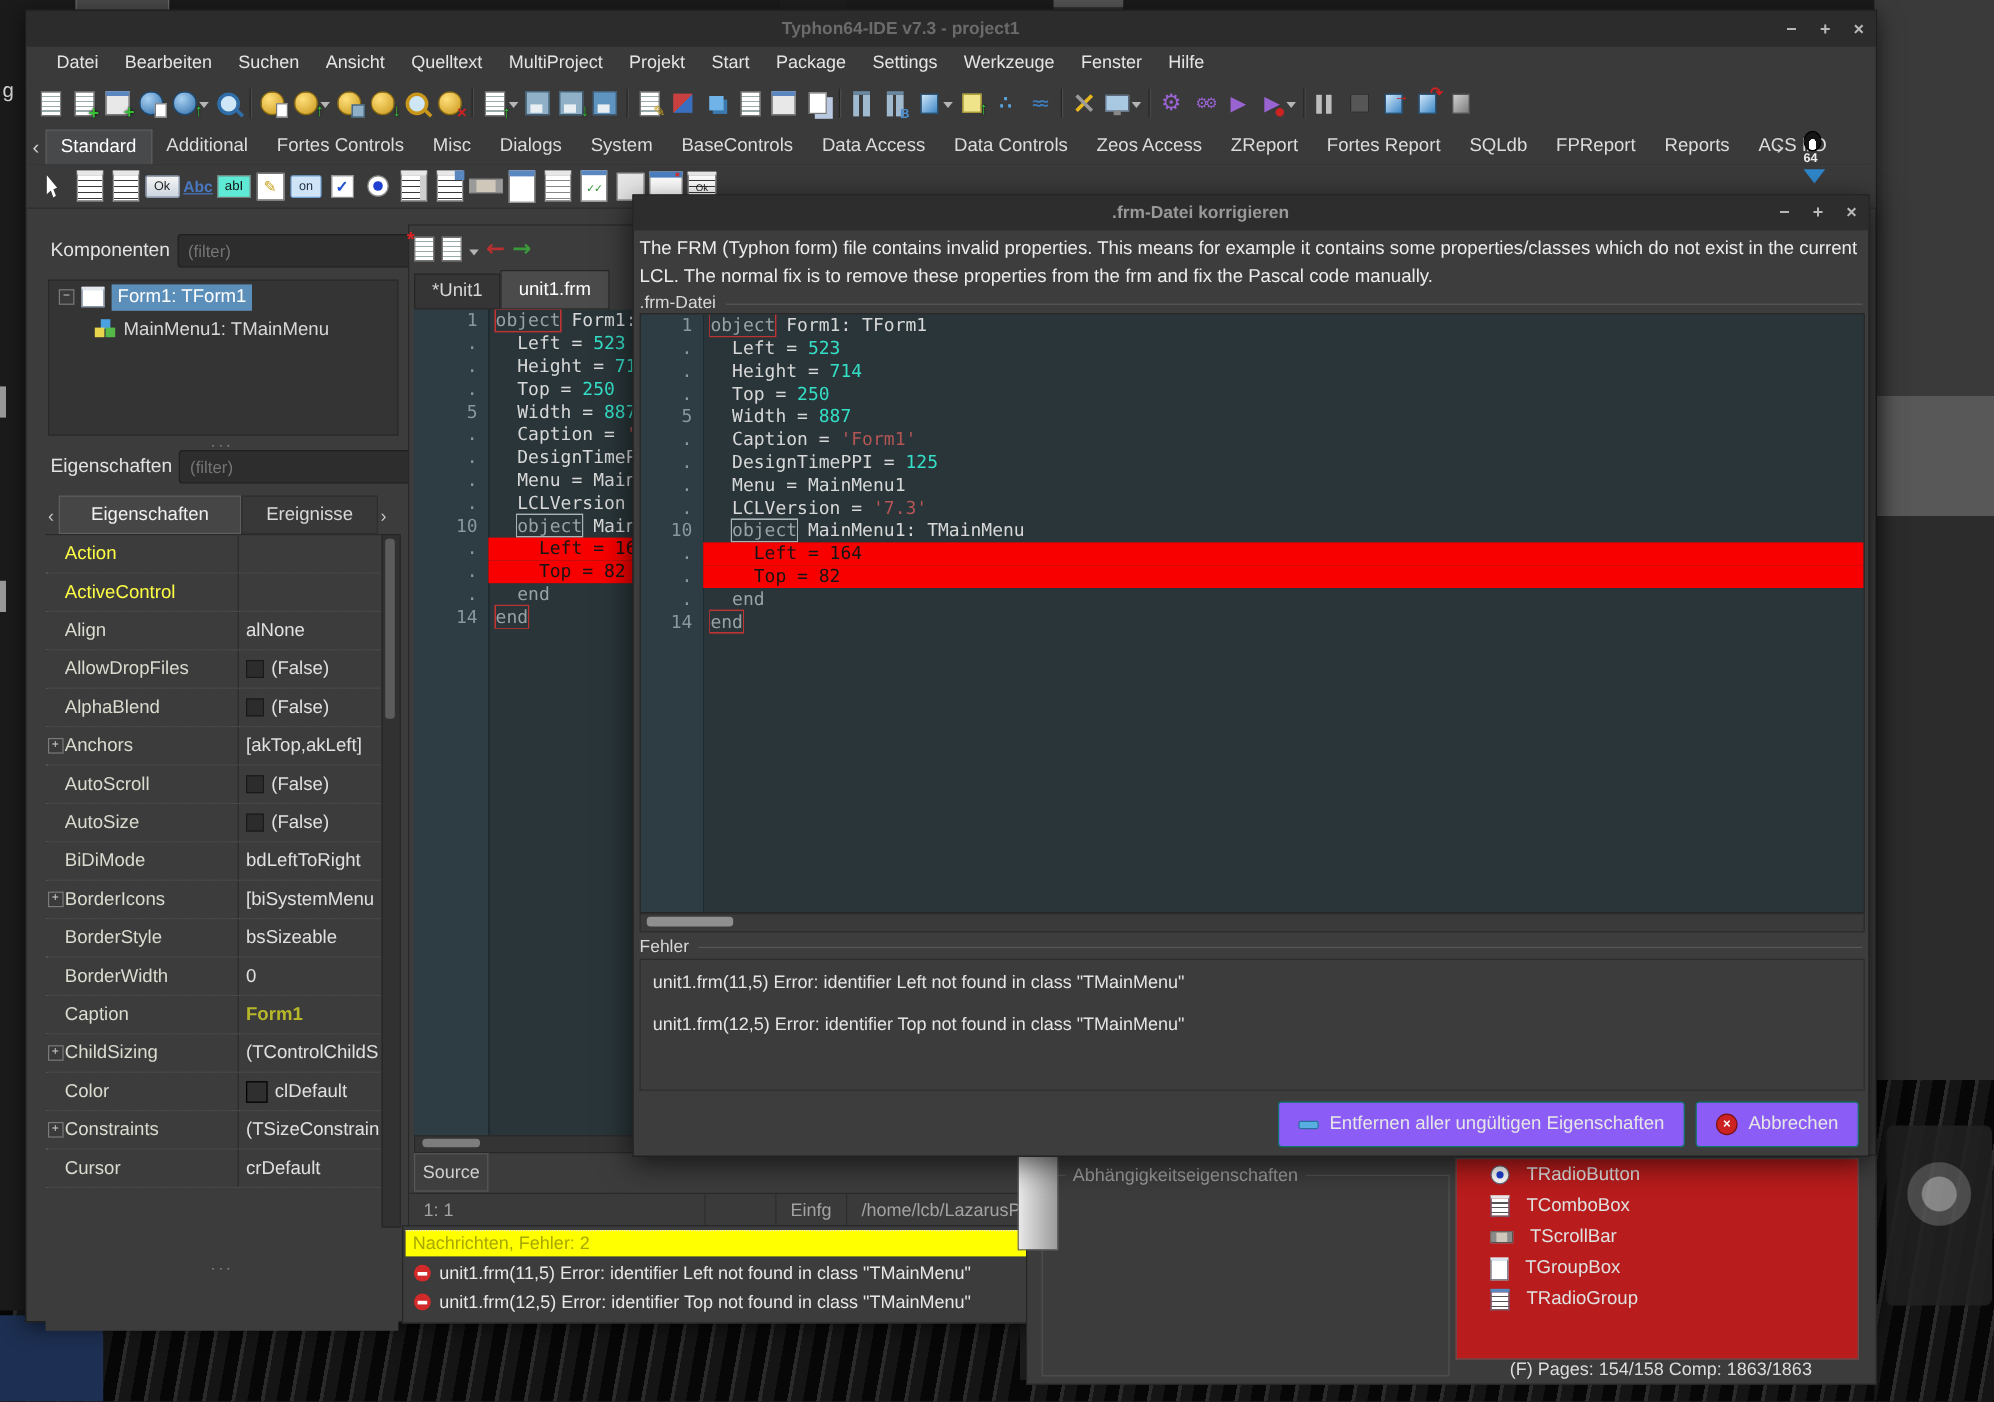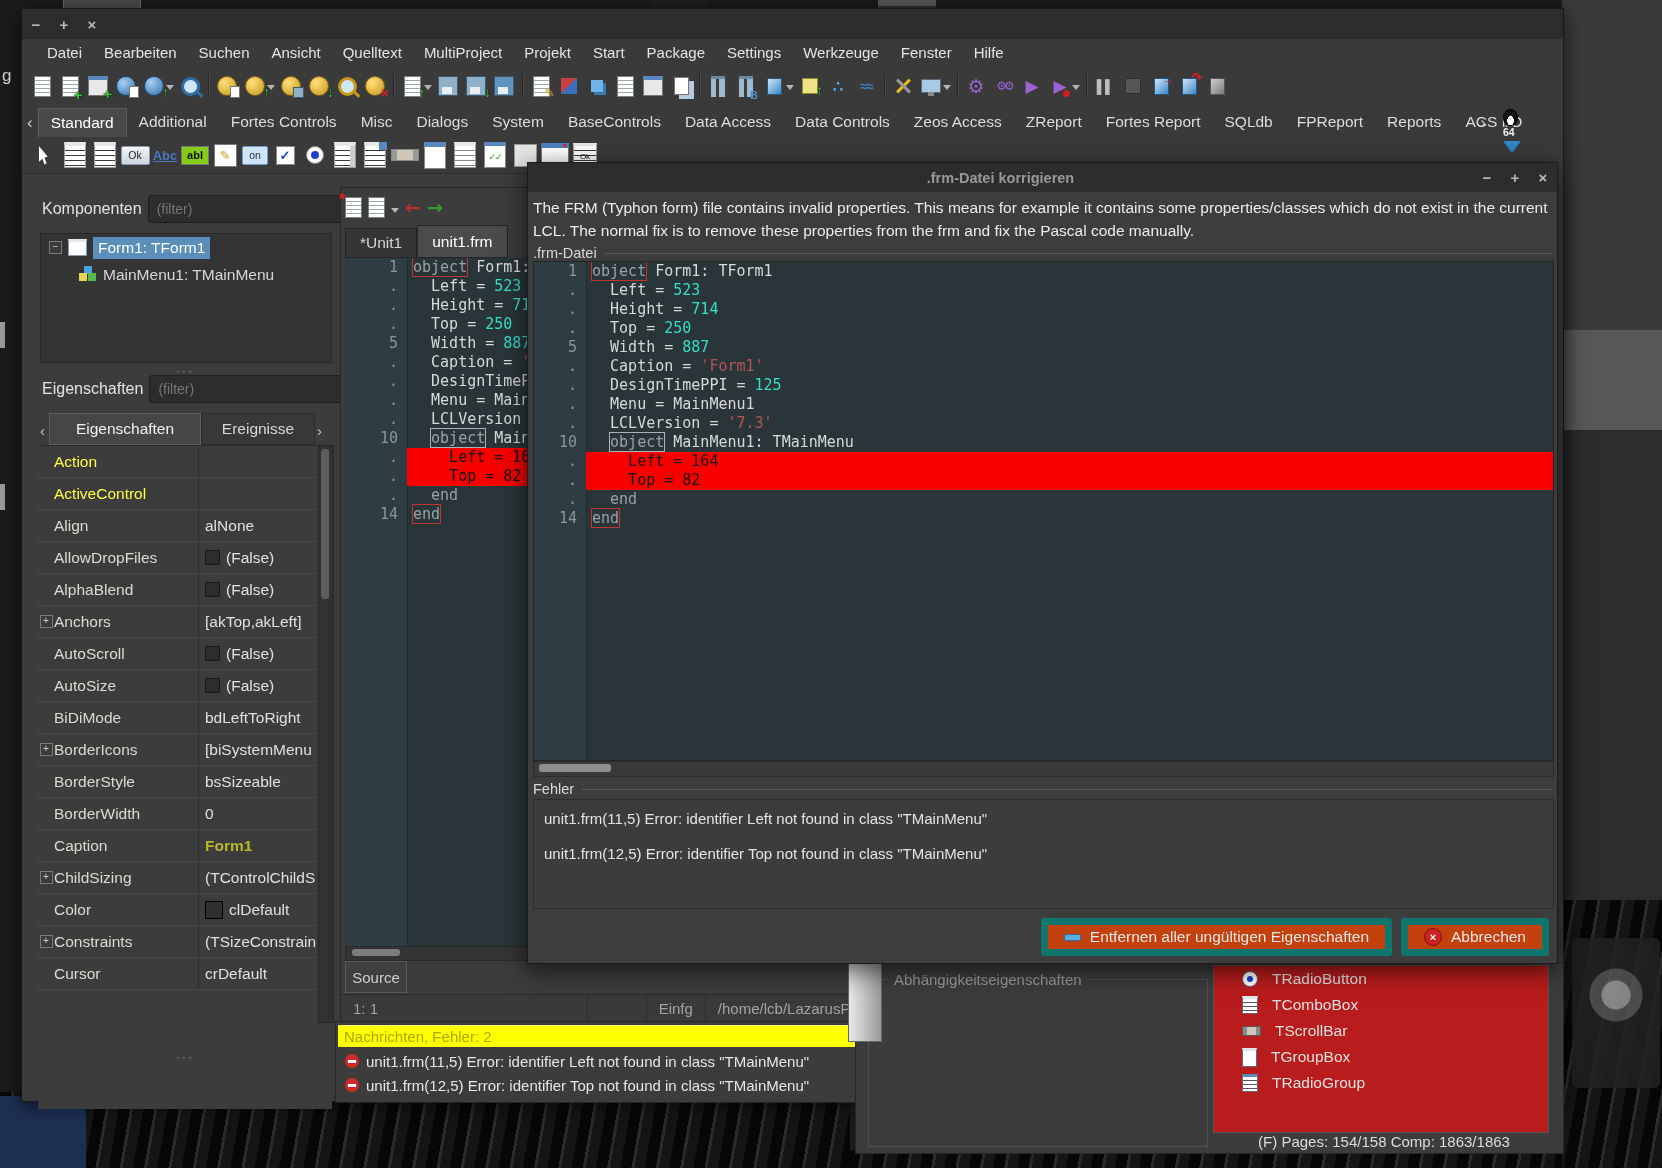--- a/index.html
+++ b/index.html
@@ -85,21 +85,21 @@
   #palicons{left:0;top:128px;right:0;height:36px;background:#3a3a3a;display:flex;align-items:center;padding-left:8px;border-bottom:1px solid #2e2e2e}
   .pi{width:30px;height:30px;display:flex;align-items:center;justify-content:center;position:relative;flex:none}
   .pg{display:flex;align-items:center;justify-content:center;font-family:"Liberation Sans",sans-serif;position:relative}
   .p-cursor{width:13px;height:19px;background:#fff;clip-path:polygon(0 0,0 88%,30% 70%,46% 100%,62% 93%,46% 64%,70% 58%);filter:drop-shadow(1px 1px 0 #000)}
   .p-menu,.p-list,.p-combo,.p-clist{width:20px;height:21px;background:repeating-linear-gradient(#fff 0 4px,#3a3a3a 4px 5px);border:1px solid #999;border-top:4px solid #e8e8e8}
   .p-list{box-shadow:inset -5px 0 0 #cfcfcf}
   .p-combo::after{content:"";position:absolute;right:-2px;top:-4px;width:8px;height:8px;background:#5a87c0}
   .p-clist{background:repeating-linear-gradient(#fff 0 4px,#888 4px 5px)}
   .p-btn{width:27px;height:17px;background:linear-gradient(#f5f5f5,#ccd5e0);border:1px solid #8a9ab0;border-radius:2px;color:#222;font-size:10.5px}
   .p-label{color:#4a78c0;text-decoration:underline;font-size:13px;font-weight:bold}
-  .p-edit{width:26px;height:17px;background:#84cc16;border:1px solid #777;color:#111;font-size:11px;font-weight:bold}
+  .p-edit{width:26px;height:17px;background:#5eead4;border:1px solid #777;color:#111;font-size:11px;font-weight:normal}
   .p-memo{width:21px;height:21px;background:#fff;border:1px solid #777;color:#caa21e;font-size:13px}
   .p-on{width:24px;height:17px;background:#cfe4f7;border:1px solid #6f9fce;border-radius:2px;color:#234;font-size:10.5px}
   .p-check{width:17px;height:17px;background:#fff;border:1px solid #888;color:#1e4fd0;font-weight:bold;font-size:13px}
   .p-radio{width:16px;height:16px;background:#fff;border:1px solid #888;border-radius:50%}
   .p-radio::after{content:"";width:8px;height:8px;border-radius:50%;background:#1e3fd0;position:absolute}
   .p-scroll{width:26px;height:10px;background:#cfc7ba;border:1px solid #888;box-shadow:inset 5px 0 0 #9a9a9a,inset -5px 0 0 #9a9a9a}
   .p-group{width:20px;height:21px;background:#fff;border:1px solid #888;border-top:5px solid #5a87c0}
   .p-cgroup{width:20px;height:21px;background:#fff;border:1px solid #888;border-top:4px solid #5a87c0;color:#2a8a2a;font-size:9px;letter-spacing:-1px}
   .p-panel{width:21px;height:21px;background:#e6e6e6;border:1px solid #999}
   .p-frame{width:26px;height:19px;background:#fff;border:1px solid #777;border-top:5px solid #4a7fc0}
@@ -176,21 +176,21 @@
   #dlgdesc{left:5px;top:33px;width:1015px;color:#ececec;font-size:15.5px;line-height:23px}
   #frmlabel{left:5px;top:82px;display:flex;align-items:center;width:1019px;gap:8px;color:#d8d8d8;font-size:14.5px}
   .fline{flex:1;height:1px;background:#585858}
   #dlgcode{left:5px;top:98px;width:1019px;height:498px;background:linear-gradient(90deg,#2e3d43 0 52px,#1e2b31 52px 53px,#293539 53px);--gw:52px;border:1px solid #252525}
   #dlghscroll{left:5px;top:598px;width:1019px;height:14px;background:#3a3a3a;border:1px solid #2c2c2c}
   #dlghthumb{left:5px;top:2px;width:72px;height:8px;background:#8f8f8f;border-radius:3px}
   #fehlerlabel{left:5px;top:618px;display:flex;align-items:center;width:1019px;gap:8px;color:#d8d8d8;font-size:14.5px}
   #errbox{left:5px;top:636px;width:1019px;height:108px;background:#3c3c3c;border:1px solid #2d2d2d}
   .errline{color:#e4e4e4;font-size:15px;padding:10px 10px 8px 10px;white-space:nowrap;overflow:hidden}
   #dlgbuttons{left:0;top:755px;right:8px;height:40px;display:flex;justify-content:flex-end;gap:9px}
-  .dbtn{height:38px;background:#c2410c;border:7px solid #0f766e;border-radius:3px;color:#e6e6e6;font-size:15.5px;display:flex;align-items:center;gap:9px;padding:6px 16px;font-family:"Liberation Sans",sans-serif}
+  .dbtn{height:38px;background:#8b5cf6;border:1px solid #0f766e;border-radius:3px;color:#e6e6e6;font-size:15.5px;display:flex;align-items:center;gap:9px;padding:6px 16px;font-family:"Liberation Sans",sans-serif}
   .ic-minus{width:15px;height:5px;background:#58aee0;border:1px solid #2b6f9e;border-radius:2px}
   .ic-cancel{width:16px;height:16px;border-radius:50%;background:#c22;border:1px solid #7a1212;color:#fff;font:bold 11px "Liberation Sans",sans-serif;display:flex;align-items:center;justify-content:center}
   
   #depwin{left:855px;top:962px;width:707px;height:190px;background:#3c3c3c;border:1px solid #262626}
   #depbox{left:12px;top:16px;width:338px;height:166px;border:1px solid #505050}
   #deplabel{left:32px;top:8px;background:#3c3c3c;padding:0 6px;color:#9a9a9a;font-size:15px}
   #deppanel{left:357px;top:2px;width:334px;height:166px;background:#b91c1c;border:1px solid #565656}
   .deprow{display:flex;align-items:center;height:26px;gap:14px;padding-left:28px;color:#e0e0e0;font-size:15.5px}
   .dic{position:relative;flex:none;display:flex;align-items:center;justify-content:center}
   .d-radio{width:14px;height:14px;border-radius:50%;background:#fff;border:1px solid #667}
@@ -214,20 +214,21 @@
 <div id="frag1" class="abs frag"></div>
 <div id="frag2" class="abs frag"></div>
 <div id="frag3" class="abs frag"></div>
 <div id="stray-g" class="abs">g</div>
 <div class="abs lmark" style="top:322px"></div>
 <div class="abs lmark" style="top:484px"></div>
 <div class="abs" style="left:0;top:1096px;width:86px;height:72px;background:#1d2f52;border-radius:0 18px 0 0"></div>
 
 <div id="mainwin" class="abs">
   <div id="titlebar" class="abs">
+    <span class="title">Typhon64-IDE v7.3 - project1</span>
     <span class="winctl">−</span>
     <span class="winctl">+</span>
     <span class="winctl">×</span>
   </div>
   <div id="menubar" class="abs">
       <span class="menu-item">Datei</span>
       <span class="menu-item">Bearbeiten</span>
       <span class="menu-item">Suchen</span>
       <span class="menu-item">Ansicht</span>
       <span class="menu-item">Quelltext</span>

